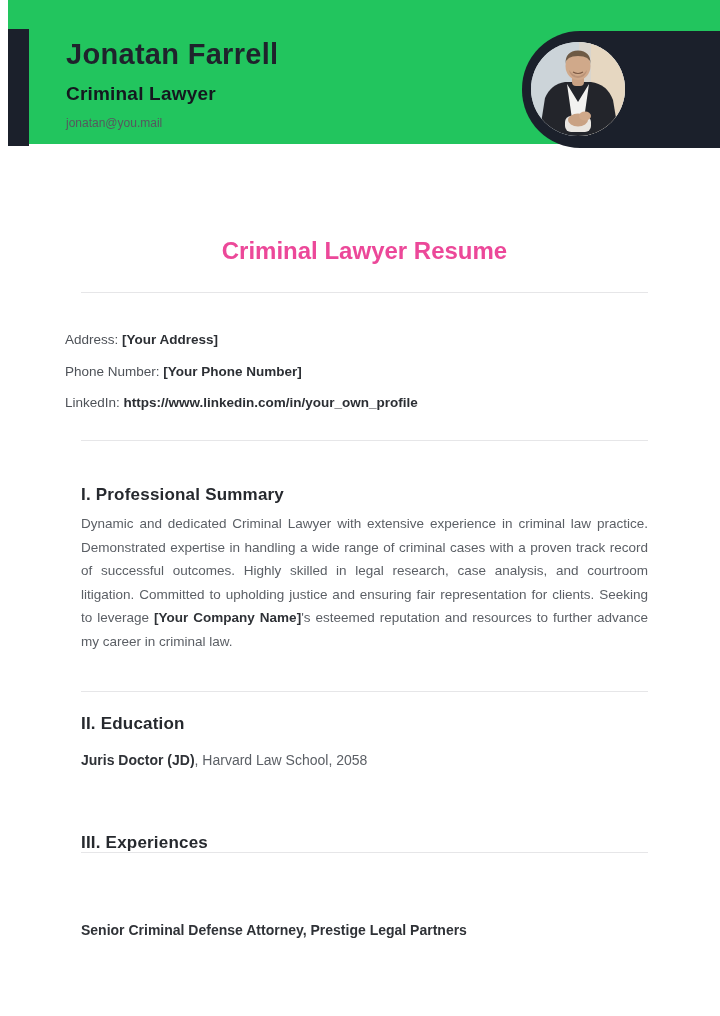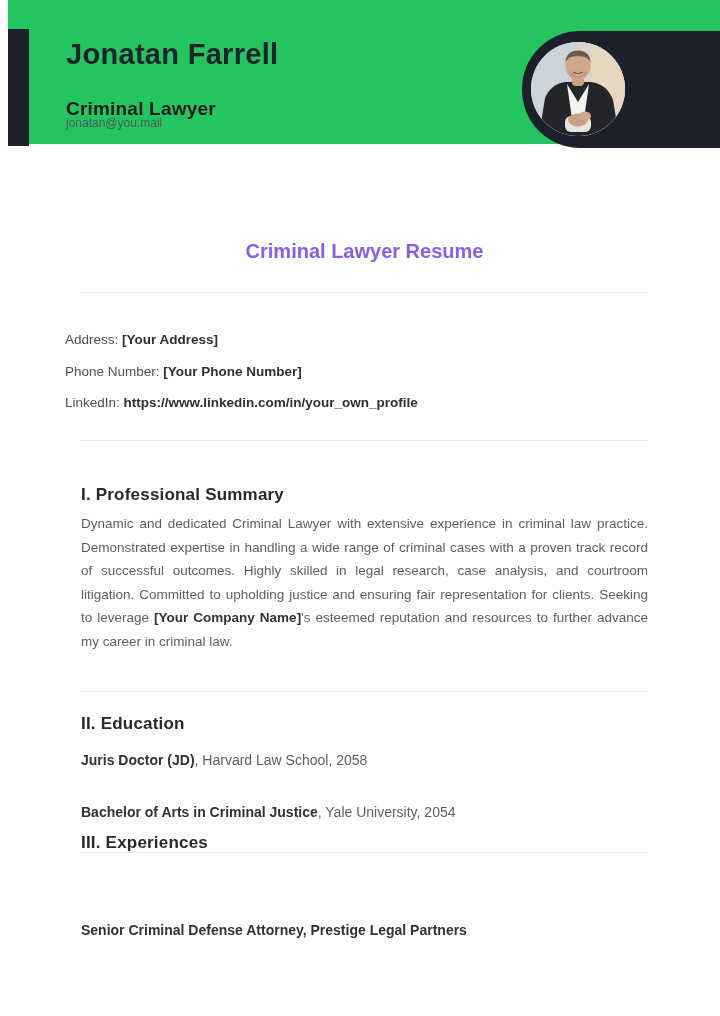--- a/index.html
+++ b/index.html
@@ -9,29 +9,29 @@
     background: #ffffff;
     position: relative;
     overflow: hidden;
   }
   .page { position: absolute; left: 0; top: 0; width: 720px; height: 1016px; background: #ffffff; }
 
   
   .top-band { position: absolute; left: 8px; top: 0; width: 720px; height: 144px; background: #22c55e; }
   .left-strip { position: absolute; left: 0; top: 29px; width: 21px; height: 117px; background: #1b202b; }
   .hdr-name { position: absolute; left: 58px; top: 37px; font-size: 29px; line-height: 34px; font-weight: 600; color: #1f232c; letter-spacing: 0.3px; }
-  .hdr-role { position: absolute; left: 58px; top: 83px; font-size: 19px; line-height: 22px; font-weight: 800; color: #14181f; letter-spacing: 0.2px; margin-top: 15px; }
+  .hdr-role { position: absolute; left: 58px; top: 83px; font-size: 19px; line-height: 22px; font-weight: 800; color: #14181f; letter-spacing: 0.2px; }
   .hdr-email { position: absolute; left: 58px; top: 115px; font-size: 12px; line-height: 16px; font-weight: 400; color: #55585e; }
 
   .photo-pill { position: absolute; left: 514px; top: 31px; width: 206px; height: 117px; background: #1b202b; border-radius: 58px 0 0 58px; }
   .photo-circle { position: absolute; left: 9px; top: 11px; width: 94px; height: 94px; border-radius: 50%; overflow: hidden; background: #cfd6da; }
   .photo-circle svg { display: block; }
 
   
-  .doc-title { position: absolute; left: 81px; top: 237px; width: 567px; text-align: center; font-size: 20px; line-height: 28px; font-weight: 700; color: #8b5cf6; }
+  .doc-title { position: absolute; left: 81px; top: 237px; width: 567px; text-align: center; font-size: 24px; line-height: 28px; font-weight: 700; color: #ec4899; }
   .divider { position: absolute; left: 81px; width: 567px; height: 1px; background: #e6e6e8; }
   .div-1 { top: 292px; }
   .div-2 { top: 440px; }
   .div-3 { top: 691px; }
   .div-4 { top: 852px; }
 
   .contact-line { position: absolute; left: 65px; font-size: 13.5px; line-height: 17px; color: #4e5258; }
   .cl-1 { top: 331px; } .cl-2 { top: 363px; } .cl-3 { top: 394px; }
   .contact-line b { color: #2c2f34; font-weight: 700; }
 
@@ -106,23 +106,20 @@
   <div class="summary-par">
     <span>Dynamic and dedicated Criminal Lawyer with extensive experience in criminal law practice. Demonstrated expertise in handling a wide range of criminal cases with a proven track record of successful outcomes. Highly skilled in legal research, case analysis, and courtroom litigation. Committed to upholding justice and ensuring fair representation for clients. Seeking to leverage </span><b>[Your Company Name]</b><span>'s esteemed reputation and resources to further advance my career in criminal law.</span>
   </div>
 
   <div class="divider div-3"></div>
 
   <div class="section-heading sh-2">II. Education</div>
   <div class="entry-line edu-1">
     <b>Juris Doctor (JD)</b><span>, Harvard Law School, 2058</span>
   </div>
-  <div class="entry-line edu-2">
-    <b>Bachelor of Arts in Criminal Justice</b><span>, Yale University, 2054</span>
-  </div>
 
   <div class="divider div-4"></div>
 
   <div class="section-heading sh-3">III. Experiences</div>
   <div class="entry-line exp-1">
     <b>Senior Criminal Defense Attorney, Prestige Legal Partners</b><span></span>
   </div>
 
 </div>
 

